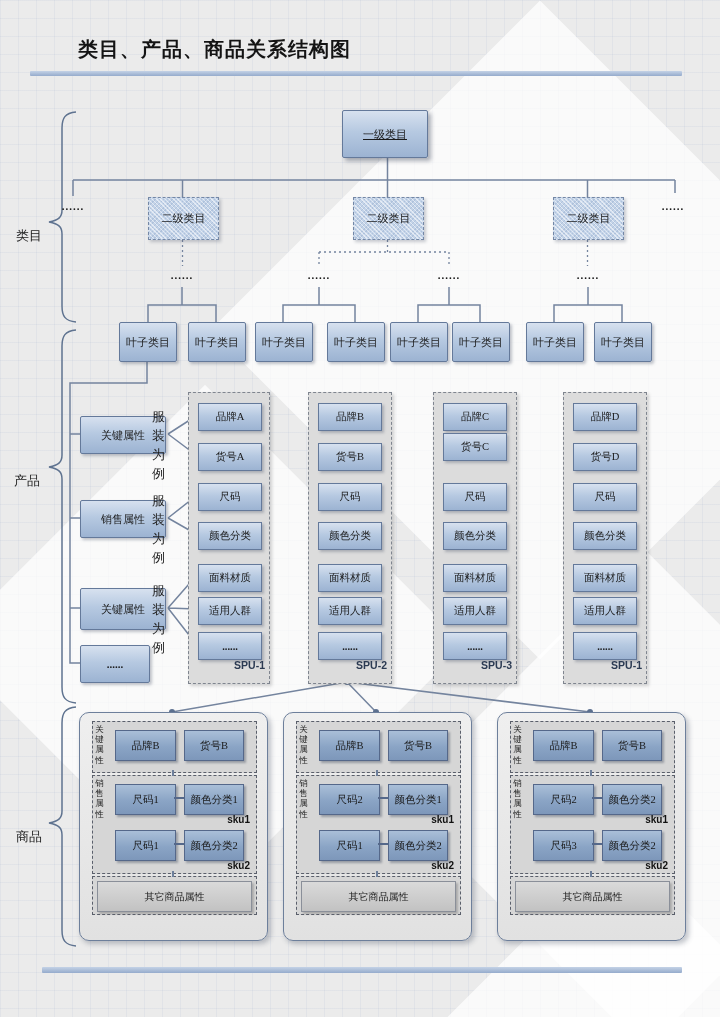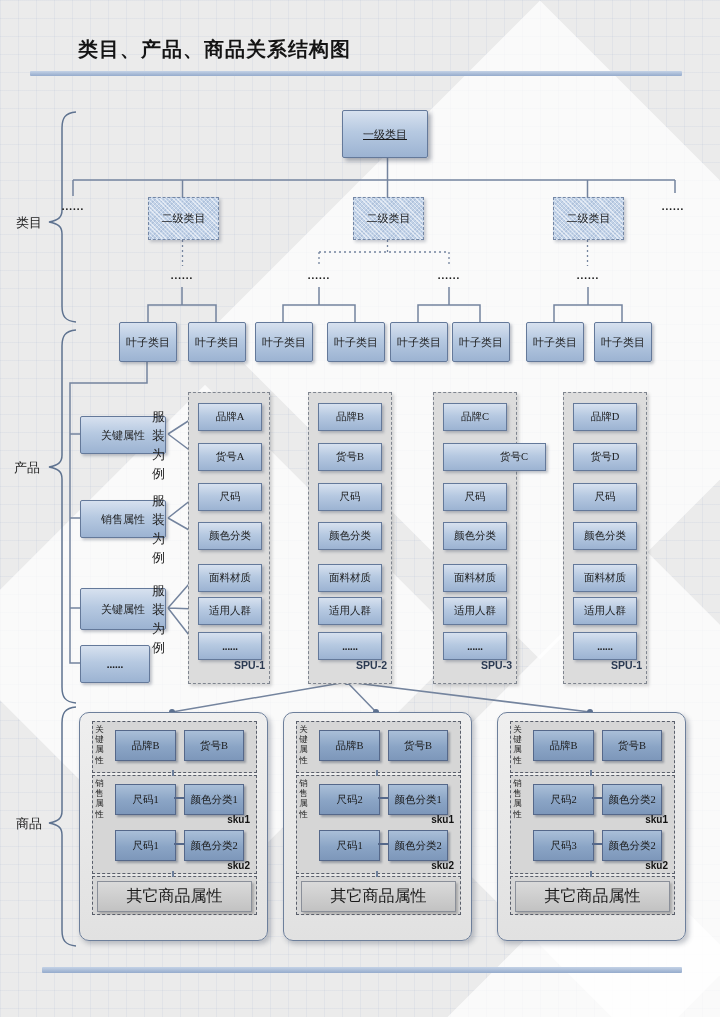--- a/index.html
+++ b/index.html
@@ -40,41 +40,41 @@
   .spu-box{
     position:absolute;left:9px;width:62px;height:26px;display:flex;align-items:center;justify-content:center;
     background:linear-gradient(180deg,#d7e1ef 0%,#b6c9e1 45%,#9cb3d2 100%);
     border:1.2px solid #64799a;box-shadow:1.5px 1.5px 2.5px rgba(80,90,110,.35);
     font-size:10.5px;text-align:center;
   }
   .spu-label{position:absolute;right:4px;top:266px;font-family:"Liberation Sans","DejaVu Sans",sans-serif;
     font-size:10.5px;font-weight:bold;color:#2b3a52;}
   .attr{padding:0 8px;}
   .vnote{position:absolute;width:14px;font-size:13px;line-height:1.45;word-break:break-all;text-align:right;color:#222;}
-  .brace-label{position:absolute;font-size:13px;color:#222;width:30px;text-align:center;}
+  .brace-label{position:absolute;font-size:13px;color:#222;width:30px;text-align:center;margin-top:13px;}
   .seller{
     position:absolute;width:187px;height:227px;border:1.5px solid #6d7f9b;border-radius:10px;
     background:linear-gradient(180deg,#efefef,#e1e1e1);
     box-shadow:2.5px 3px 5px rgba(60,70,90,.3);
   }
   .sec{position:absolute;left:12px;width:163px;background:#d6d6d6;border:1.3px dashed #5a5f6b;}
   .sec-vlabel{position:absolute;left:1px;top:2px;width:11px;font-size:8.5px;line-height:1.2;word-break:break-all;text-align:center;color:#222;}
   .sblue{
     position:absolute;height:29px;display:flex;align-items:center;justify-content:center;text-align:center;
     background:linear-gradient(180deg,#aabfd8 0%,#8aa4c5 55%,#7d97ba 100%);
     border:1.2px solid #55688a;box-shadow:1.5px 1.5px 2px rgba(60,70,90,.4);
     font-size:10.5px;
   }
   .sku{position:absolute;right:6px;font-family:"Liberation Sans","DejaVu Sans",sans-serif;font-size:10px;font-weight:bold;color:#111;}
   .rowlink{position:absolute;left:81px;width:10px;height:2px;background:#55688a;}
   .tick{position:absolute;left:92px;width:2px;background:#6d7f9b;}
   .other-box{
     position:absolute;left:4px;top:4px;width:153px;height:29px;display:flex;align-items:center;justify-content:center;
     background:linear-gradient(180deg,#dadada,#c2c2c2);border:1.2px solid #8a8f99;
-    box-shadow:1.5px 1.5px 2px rgba(90,90,90,.35);font-size:16px;
+    box-shadow:1.5px 1.5px 2px rgba(90,90,90,.35);font-size:10px;
   }
   .seller-name{position:absolute;left:0;top:203px;width:187px;text-align:center;font-size:12px;font-weight:bold;color:#111;}
   .title{position:absolute;left:30px;top:36px;font-size:20px;font-weight:bold;color:#141414;letter-spacing:1px;margin-left:48px;}
   .hr-grad{position:absolute;background:linear-gradient(180deg,#c4d2e6,#95abcc);border-radius:1px;}
 </style>
 </head>
 <body>
 
 <div id="canvas">
 
@@ -168,21 +168,21 @@
     <div class="spu-box" style="top:50px;">货号B</div>
     <div class="spu-box" style="top:90px;">尺码</div>
     <div class="spu-box" style="top:129px;">颜色分类</div>
     <div class="spu-box" style="top:171px;">面料材质</div>
     <div class="spu-box" style="top:204px;">适用人群</div>
     <div class="spu-box" style="top:239px;font-weight:bold;">......</div>
     <div class="spu-label">SPU-2</div>
   </div>
   <div class="spu-col" style="left:433px;top:392px;width:82px;height:290px;">
     <div class="spu-box" style="top:10px;">品牌C</div>
-    <div class="spu-box" style="top:50px;padding-left:39px;">货号C</div>
+    <div class="spu-box" style="top:40px;">货号C</div>
     <div class="spu-box" style="top:90px;">尺码</div>
     <div class="spu-box" style="top:129px;">颜色分类</div>
     <div class="spu-box" style="top:171px;">面料材质</div>
     <div class="spu-box" style="top:204px;">适用人群</div>
     <div class="spu-box" style="top:239px;font-weight:bold;">......</div>
     <div class="spu-label">SPU-3</div>
   </div>
   <div class="spu-col" style="left:563px;top:392px;width:82px;height:290px;">
     <div class="spu-box" style="top:10px;">品牌D</div>
     <div class="spu-box" style="top:50px;">货号D</div>

